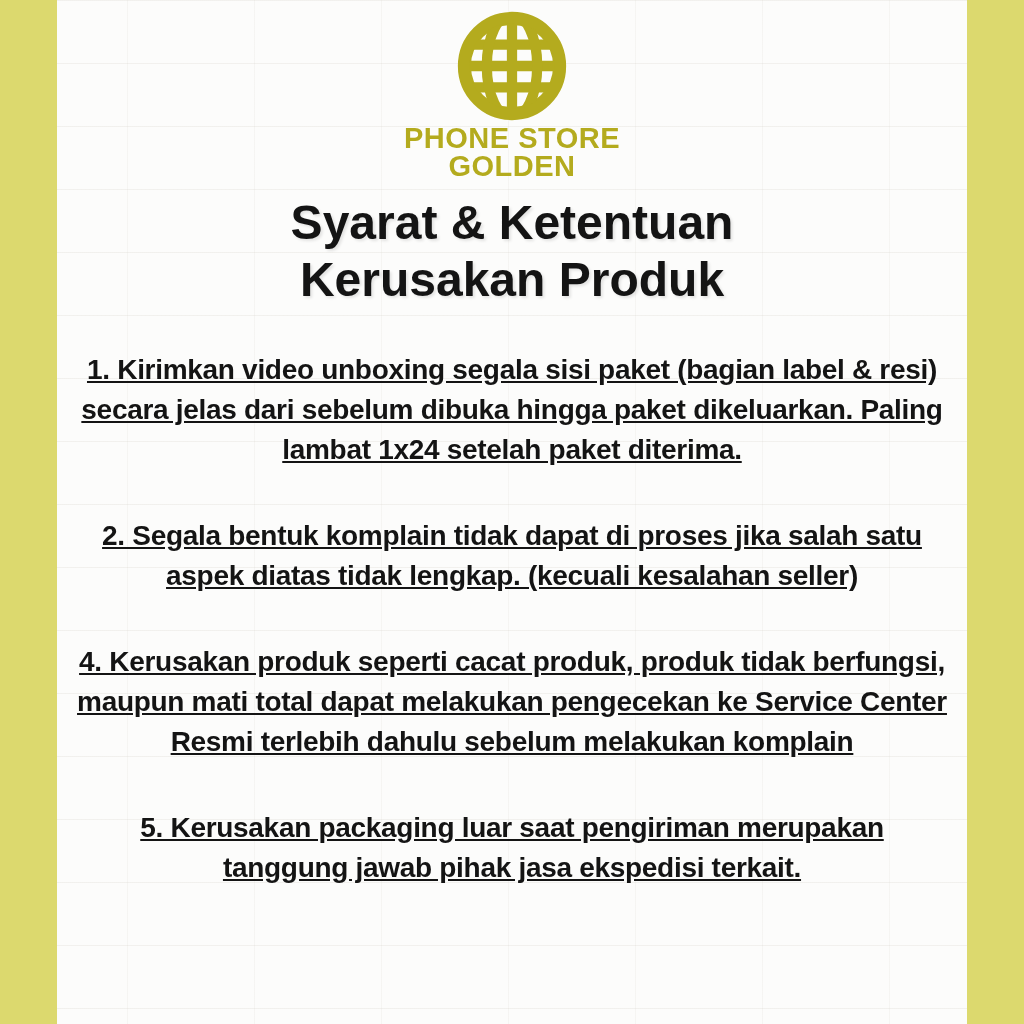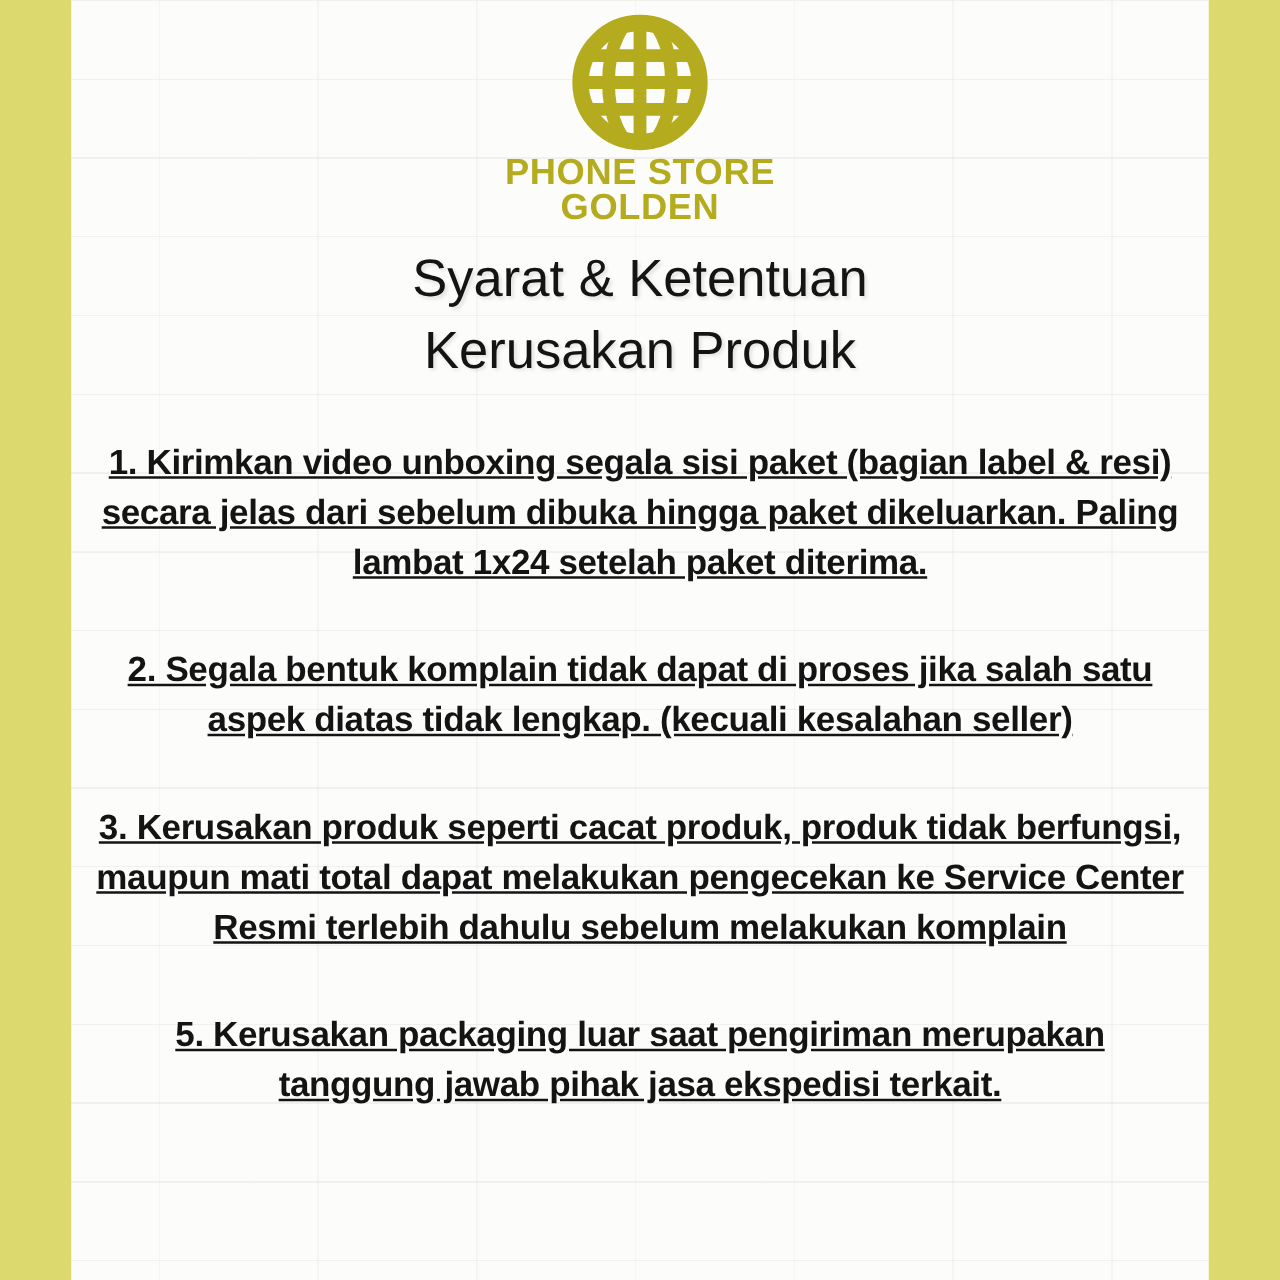--- a/index.html
+++ b/index.html
@@ -55,22 +55,22 @@
     margin-top:2px;
     color:var(--logo);
     font-weight:bold;
     font-size:29px;
     line-height:28px;
     letter-spacing:0.5px;
   }
   .title{
     margin:14px 0 0 0;
     color:var(--text);
-    font-weight:normal;
-    font-size:42px;
+    font-weight:bold;
+    font-size:48px;
     line-height:57px;
     letter-spacing:0px;
     text-shadow:2px 2px 3px rgba(0,0,0,0.10);
   }
   .terms{
     margin-top:42px;
   }
   .terms p{
     margin:0 auto 46px auto;
     max-width:875px;
@@ -111,18 +111,18 @@
         <div>PHONE STORE</div>
         <div>GOLDEN</div>
       </div>
     </div>
 
     <h1 class="title"><span>Syarat &amp; Ketentuan</span><br><span>Kerusakan Produk</span></h1>
 
     <div class="terms">
       <p>1. Kirimkan video unboxing segala sisi paket (bagian label &amp; resi) secara jelas dari sebelum dibuka hingga paket dikeluarkan. Paling lambat 1x24 setelah paket diterima.</p>
       <p>2. Segala bentuk komplain tidak dapat di proses jika salah satu aspek diatas tidak lengkap. (kecuali kesalahan seller)</p>
-      <p>3. Kerusakan produk seperti cacat produk, produk tidak berfungsi, maupun mati total dapat melakukan pengecekan ke Service Center Resmi terlebih dahulu sebelum melakukan komplain</p>
+      <p>4. Kerusakan produk seperti cacat produk, produk tidak berfungsi, maupun mati total dapat melakukan pengecekan ke Service Center Resmi terlebih dahulu sebelum melakukan komplain</p>
       <p>5. Kerusakan packaging luar saat pengiriman merupakan tanggung jawab pihak jasa ekspedisi terkait.</p>
     </div>
 
   </div>
 </div>
 
 </body></html>

